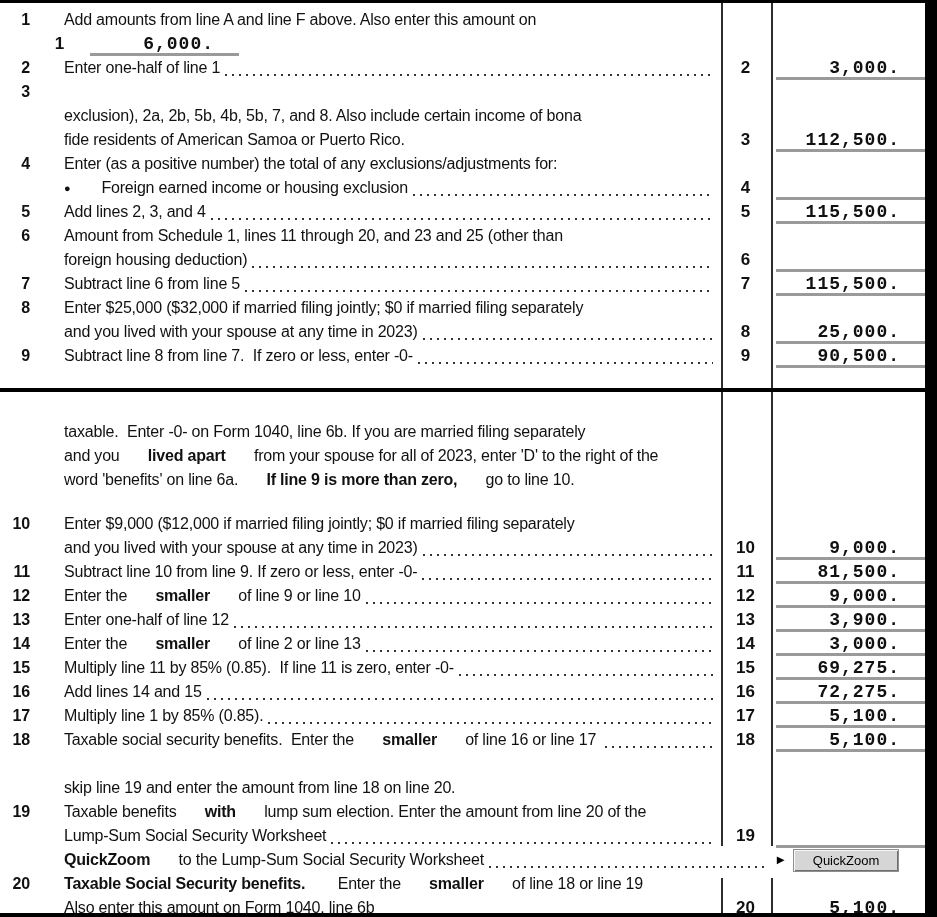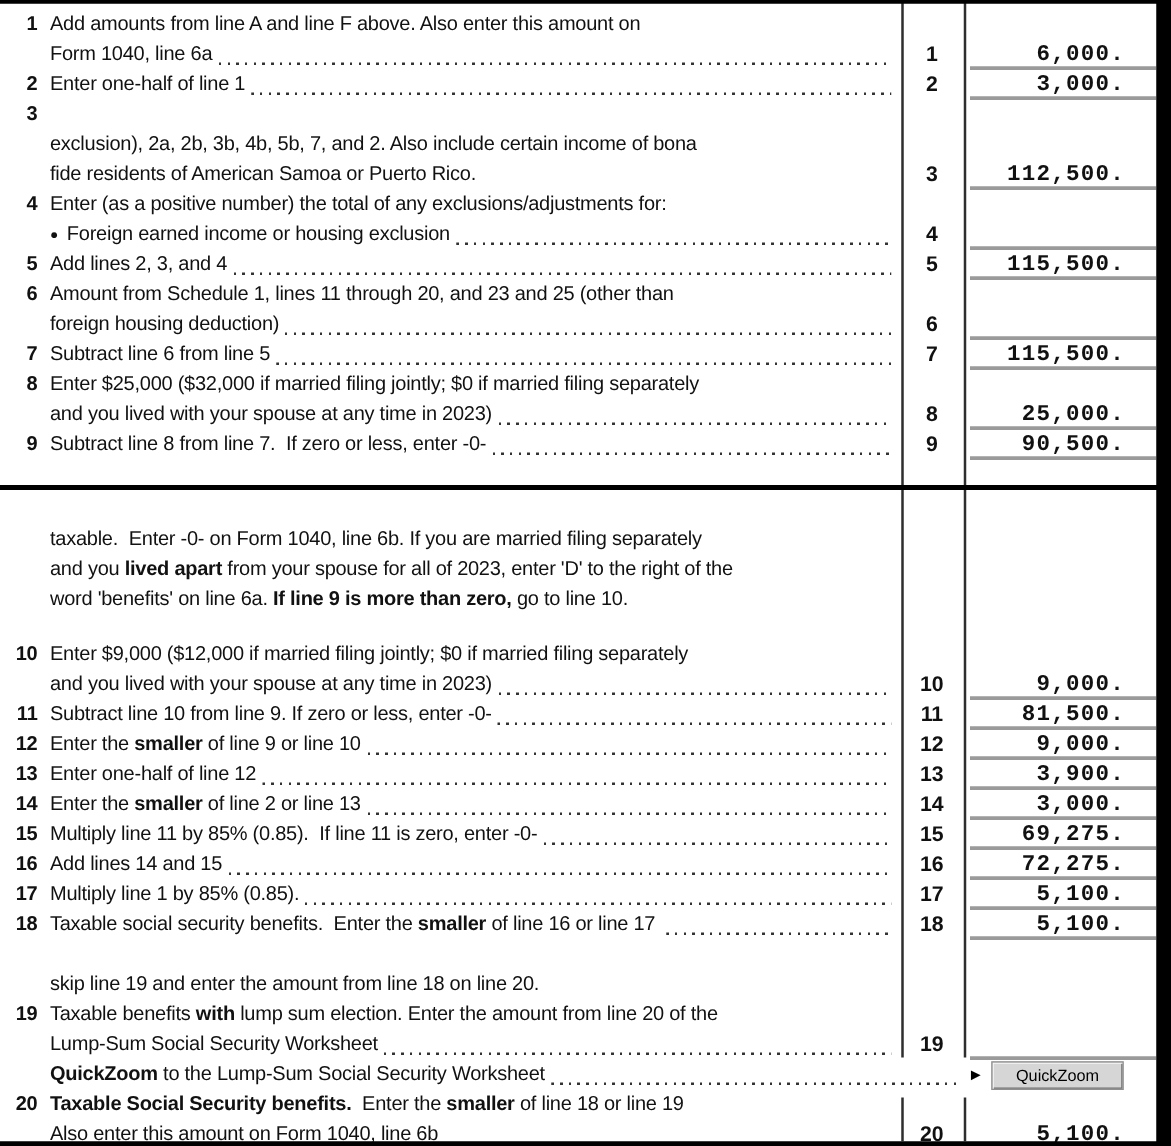--- a/index.html
+++ b/index.html
@@ -14,21 +14,21 @@
   
   .h-border{position:absolute;left:0;width:937px;background:#000;}
   .v-border{position:absolute;background:#000;}
   .vline{position:absolute;width:2px;background:#2e2e2e;}
   .divider-thick{position:absolute;left:0;width:937px;height:4px;background:#000;}
   
   .section{position:absolute;left:0;width:925px;}
   .line{display:flex;height:24px;line-height:24px;}
   .c-num{width:30px;flex:none;text-align:right;font-weight:bold;font-size:16px;letter-spacing:-0.2px;}
   .c-text{width:686px;flex:none;display:flex;align-items:baseline;padding-left:10px;box-sizing:border-box;overflow:hidden;font-size:16px;letter-spacing:-0.2px;}
-  .c-text span{white-space:pre;}
+  .c-text span{white-space:pre;margin-left:24px;}
   .c-text .b{font-weight:bold;}
   .bullet{font-size:11px;margin-right:7px;align-self:center;line-height:24px;}
   .dots{flex:1 1 auto;height:2px;align-self:flex-end;margin:0 3px 4px 5px;
         background-image:repeating-linear-gradient(to right,#333 0 2px,transparent 2px 7px);}
   .c-fnum{width:55px;flex:none;text-align:center;font-weight:bold;font-size:17px;padding-left:4px;box-sizing:border-box;}
   .c-val{width:166px;flex:none;position:relative;text-align:right;box-sizing:border-box;padding-right:37px;
          font-family:"Liberation Mono",monospace;font-weight:bold;font-size:18px;letter-spacing:1px;}
   .uline{position:absolute;left:5px;right:12px;bottom:0;height:3px;background:#9a9a9a;}
   
   .c-text.qz{width:auto;flex:1 1 auto;}
@@ -53,45 +53,41 @@
         <div class="line">
           <div class="c-num">1</div>
           <div class="c-text">
             <span>Add amounts from line A and line F above. Also enter this amount on</span>
           </div>
           <div class="c-fnum"></div>
           <div class="c-val"><span></span></div>
         </div>
         <div class="line">
           <div class="c-num"></div>
-          <div class="c-text">
-            <span>Form 1040, line 6a</span>
-            <div class="dots"></div>
-          </div>
           <div class="c-fnum">1</div>
           <div class="c-val"><span>6,000.</span><div class="uline"></div></div>
         </div>
         <div class="line">
           <div class="c-num">2</div>
           <div class="c-text">
             <span>Enter one-half of line 1</span>
             <div class="dots"></div>
           </div>
           <div class="c-fnum">2</div>
           <div class="c-val"><span>3,000.</span><div class="uline"></div></div>
         </div>
         <div class="line">
           <div class="c-num">3</div>
           <div class="c-fnum"></div>
           <div class="c-val"><span></span></div>
         </div>
         <div class="line">
           <div class="c-num"></div>
           <div class="c-text">
-            <span>exclusion), 2a, 2b, 3b, 4b, 5b, 7, and 2. Also include certain income of bona</span>
+            <span>exclusion), 2a, 2b, 5b, 4b, 5b, 7, and 8. Also include certain income of bona</span>
           </div>
           <div class="c-fnum"></div>
           <div class="c-val"><span></span></div>
         </div>
         <div class="line">
           <div class="c-num"></div>
           <div class="c-text">
             <span>fide residents of American Samoa or Puerto Rico.</span>
           </div>
           <div class="c-fnum">3</div>

